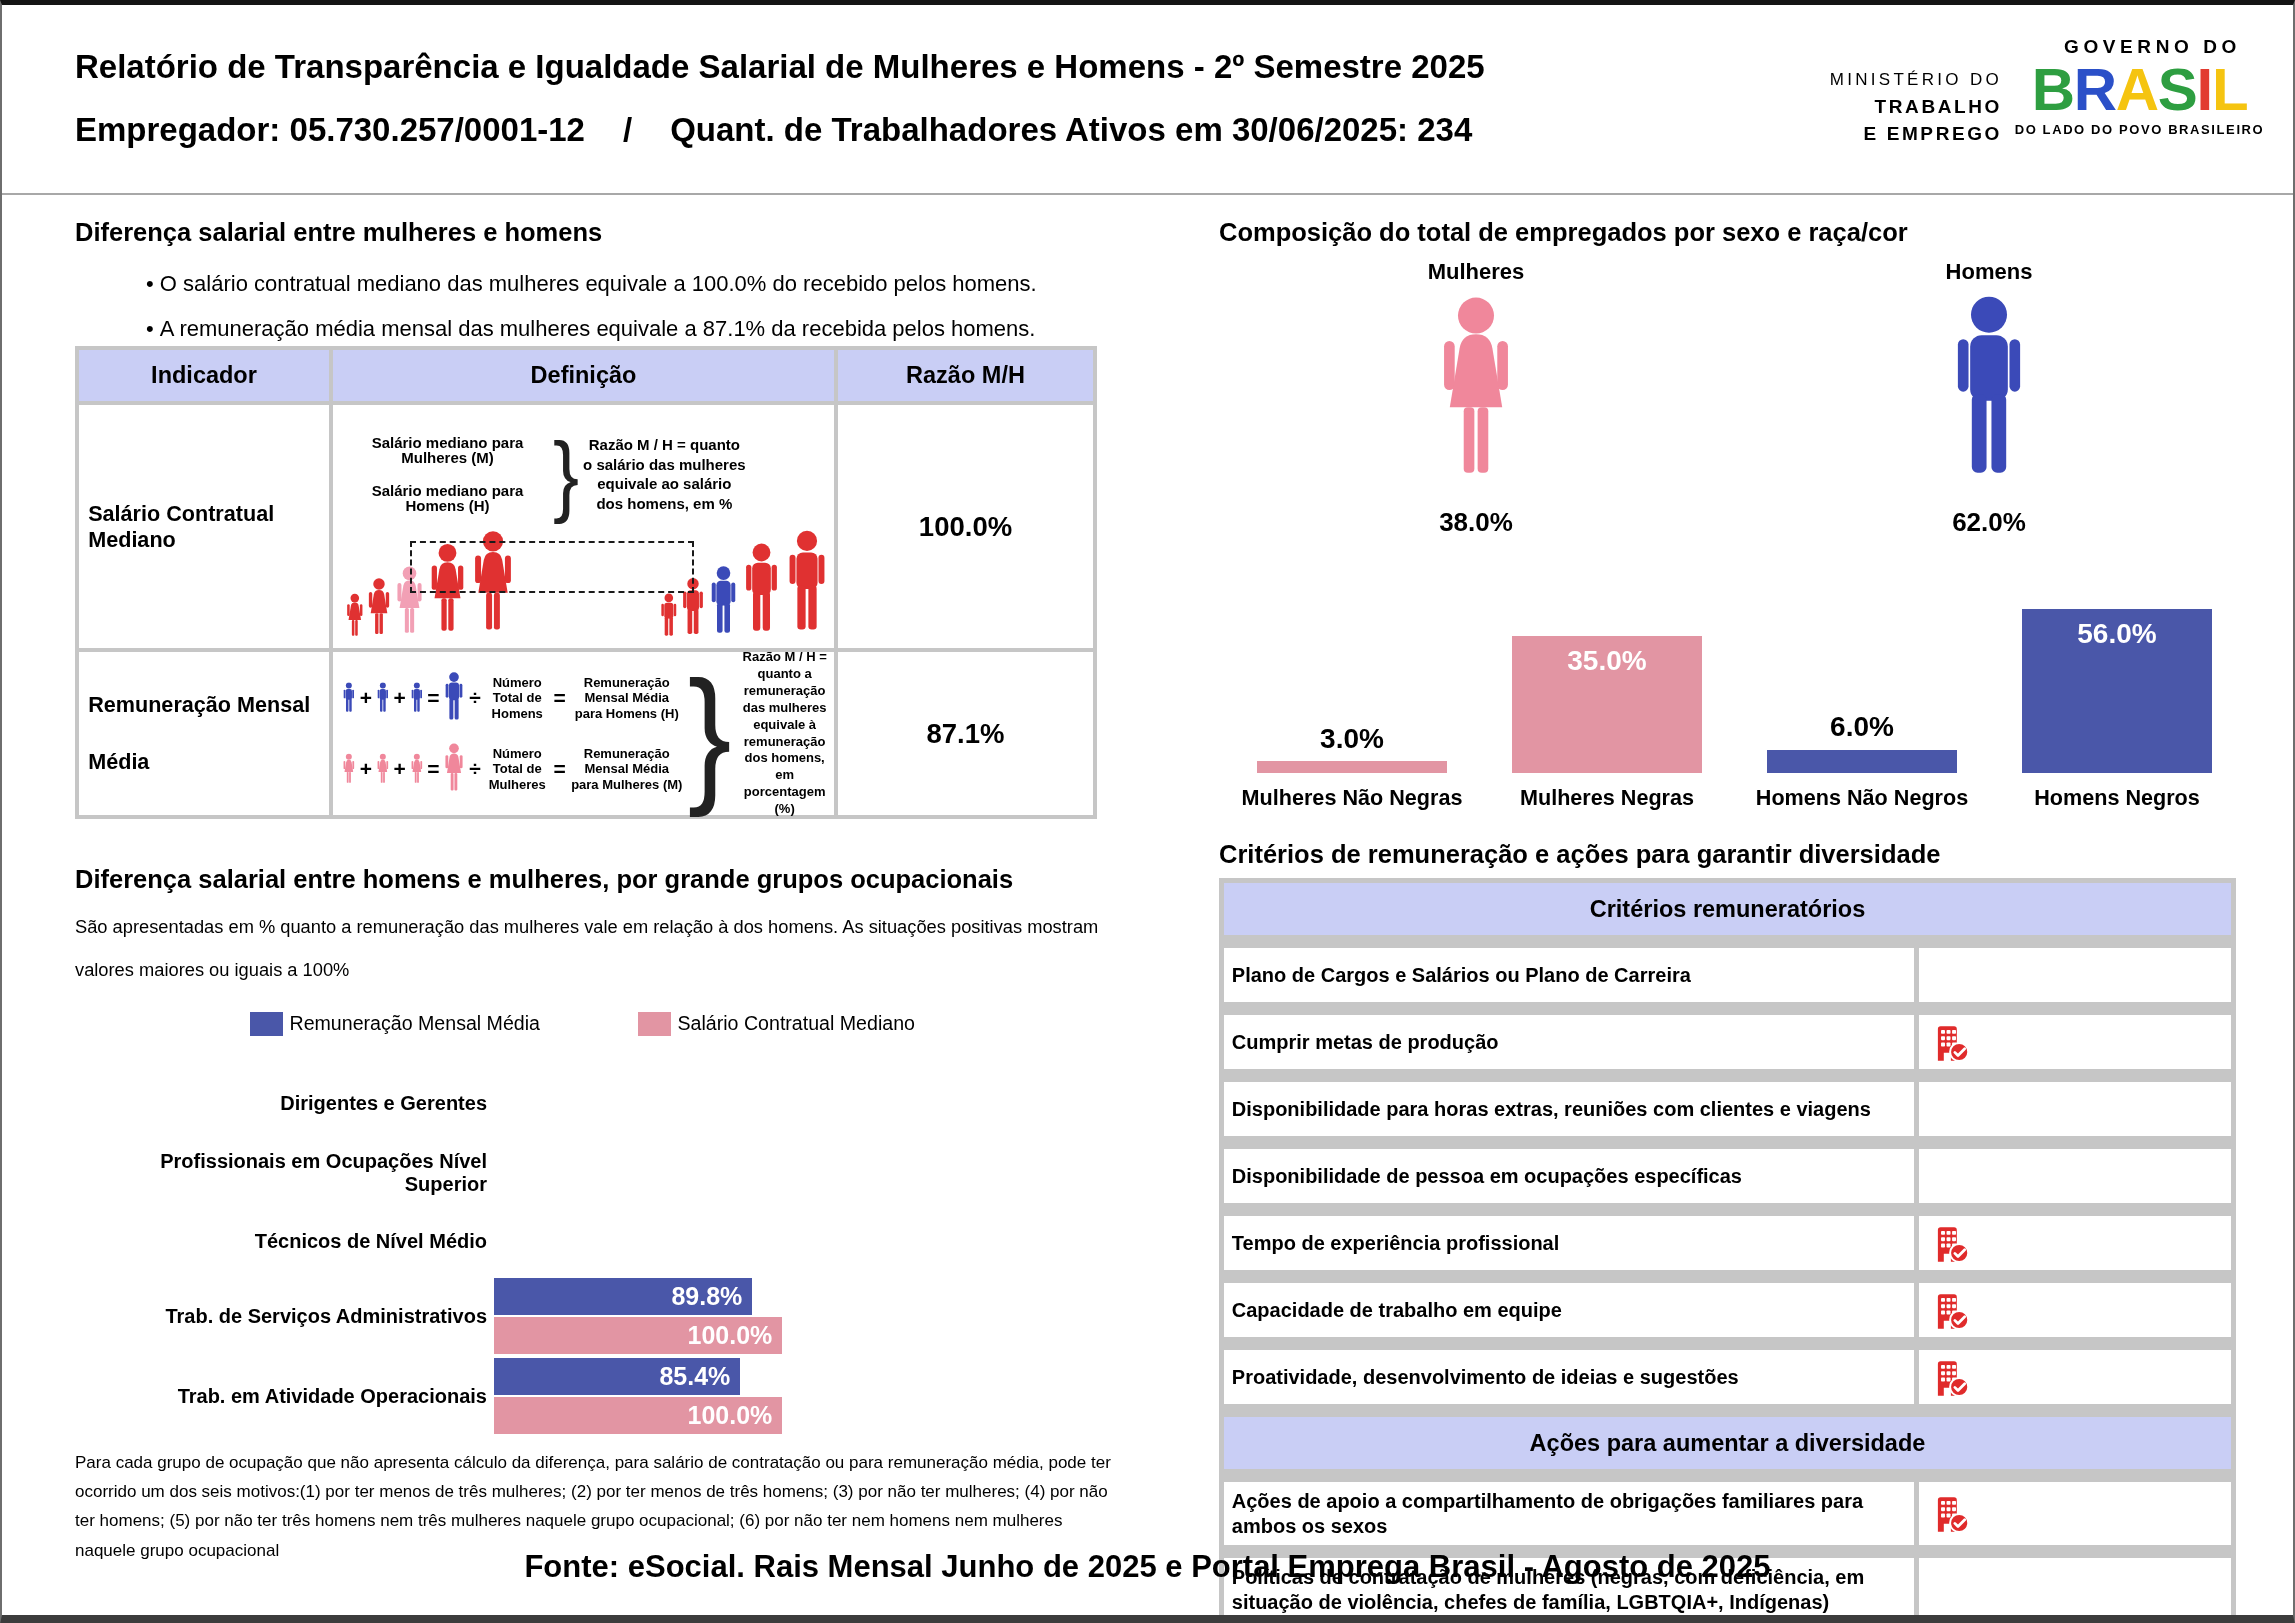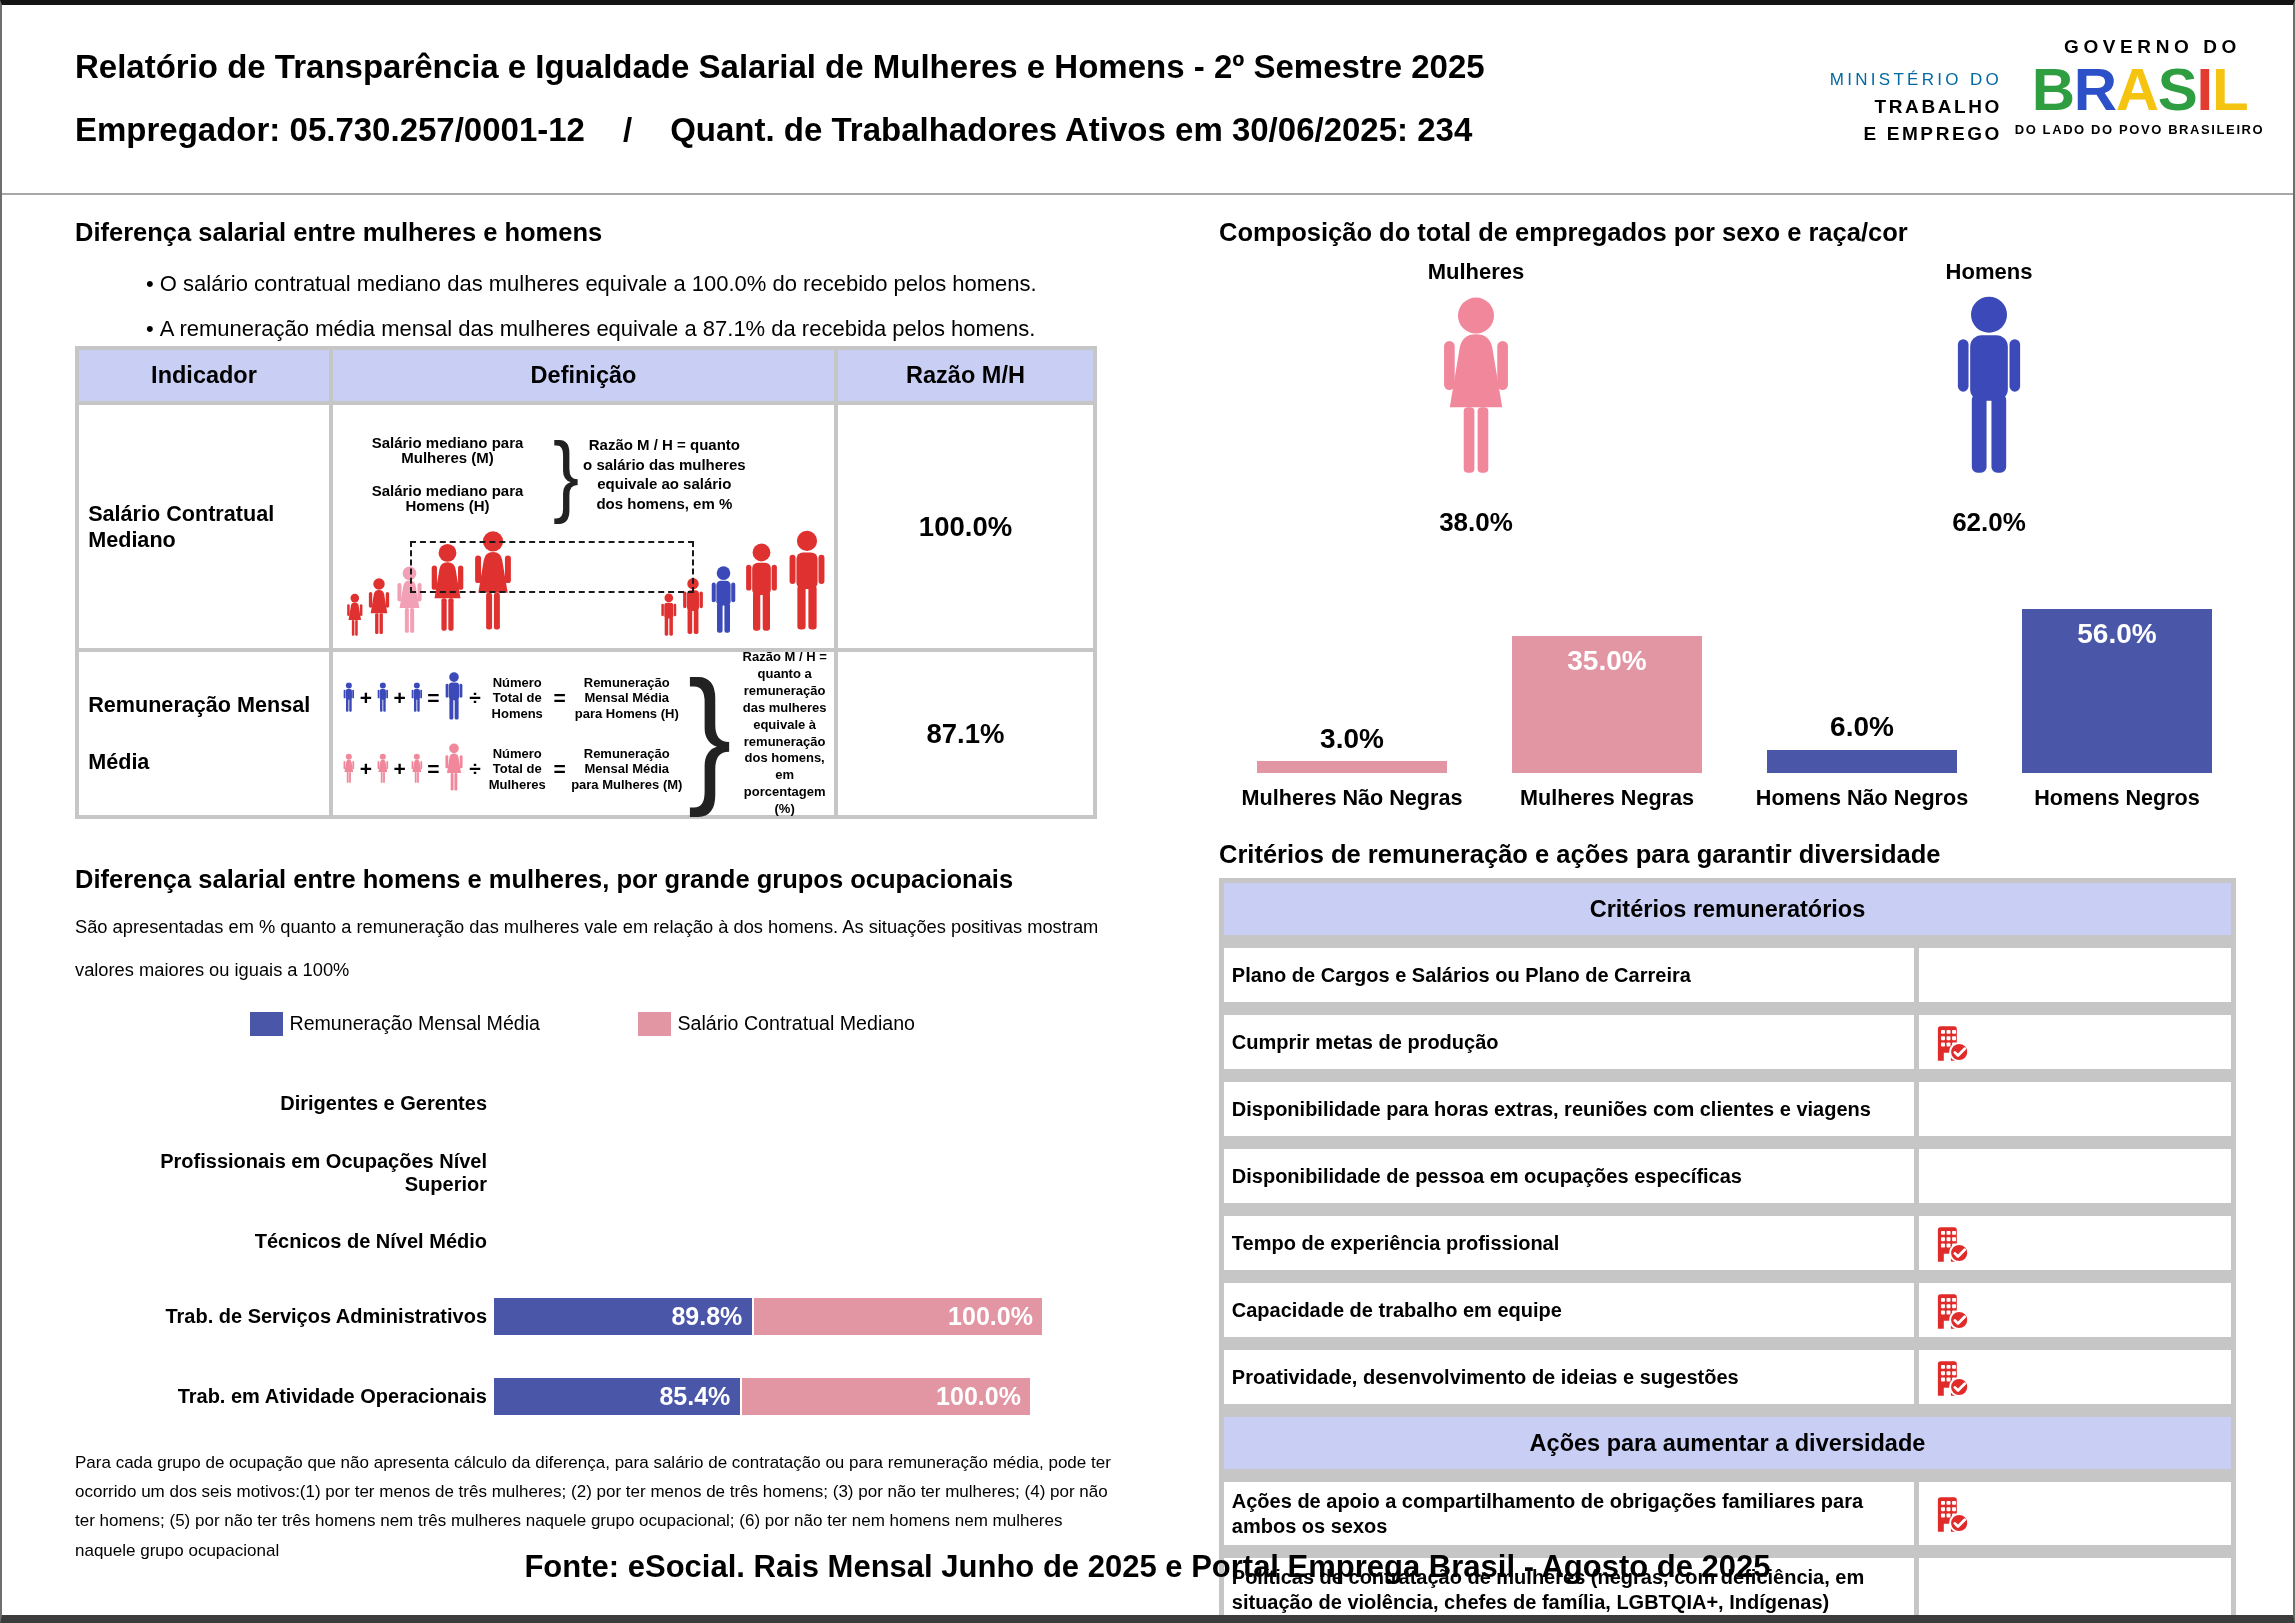--- a/index.html
+++ b/index.html
@@ -9,21 +9,21 @@
     border-top:5.2px solid #141414; border-bottom:9.2px solid #3c3c3c;
     border-left:2px solid #6e6e6e; border-right:2px solid #6e6e6e;
     box-sizing:border-box; overflow:hidden;
   }
   .abs{position:absolute;}
   
   .hdr-title{left:73px; top:43px; font-size:33px; font-weight:bold; white-space:nowrap;}
   .hdr-sub{left:73px; top:106px; font-size:33px; font-weight:bold; white-space:nowrap;}
   .hdr-sub .slash{display:inline-block; margin:0 38px;}
   .ministry{left:1804px; top:63px; width:196px; text-align:right; line-height:1.45;}
-  .ministry .m1{font-size:17px; letter-spacing:3.3px; font-weight:400; color:#0369a1;}
+  .ministry .m1{font-size:17px; letter-spacing:3.3px; font-weight:400; color:#000000;}
   .ministry .m2{font-size:19px; font-weight:bold; letter-spacing:2.6px;}
   .gov{left:2010px; top:31px; width:255px; text-align:center;}
   .gov .g1{font-size:19px; font-weight:900; letter-spacing:4.6px; text-align:center; padding-left:26px;}
   .gov .brand{font-size:60px; font-weight:900; letter-spacing:-1.3px; line-height:1.05; font-stretch:condensed;}
   .gov .brand span{display:inline-block;}
   .gov .g2{font-size:13px; font-weight:bold; letter-spacing:1.6px; margin-top:1.3px;}
   .hdr-rule{left:0; top:188px; width:2292px; height:2px; background:#a8a8a8;}
   
   .sec-title{font-size:25.5px; font-weight:bold; white-space:nowrap;}
   
@@ -56,21 +56,21 @@
   
   .occ-desc{left:73px; top:901px; width:1046px; font-size:18.3px; line-height:2.35;}
   .legend{left:248px; top:1007px; display:flex; gap:98px; align-items:center;}
   .leg-item{display:flex; align-items:center; gap:6.5px; font-size:19.6px;}
   .leg-sw{width:33px; height:23.5px;}
   .occ-chart{left:73px; top:1064px; width:1046px;}
   .occ-row{display:flex; align-items:center;}
   .occ-row.tall{height:69px;}
   .occ-row.has-bars{height:80px;}
   .occ-label{width:412px; text-align:right; font-size:20px; font-weight:bold; padding-right:6.5px; line-height:1.15;}
-  .occ-bars{display:flex; flex-direction:row; gap:2.6px;}
+  .occ-bars{display:flex; flex-direction:column; gap:2.6px;}
   .occ-bar{height:37px; display:flex; align-items:center; justify-content:flex-end; color:#fff; font-size:25px; font-weight:bold; padding-right:9.2px; box-sizing:border-box;}
   .occ-foot{left:73px; top:1443px; width:1046px; font-size:17px; line-height:1.72;}
   
   .comp-sexlabel{font-size:22px; font-weight:bold; text-align:center; width:196px;}
   .comp-pct{font-size:26px; font-weight:bold; text-align:center; width:196px;}
   .comp-chart{left:1217px; top:541px; width:1046px; height:281px;}
   .comp-col{position:absolute; top:0; width:190px;}
   .comp-stack{display:flex; flex-direction:column; justify-content:flex-end; align-items:center; height:227px;}
   .comp-bar{width:100%; position:relative;}
   .comp-val{font-size:28px; font-weight:bold; text-align:center;}

